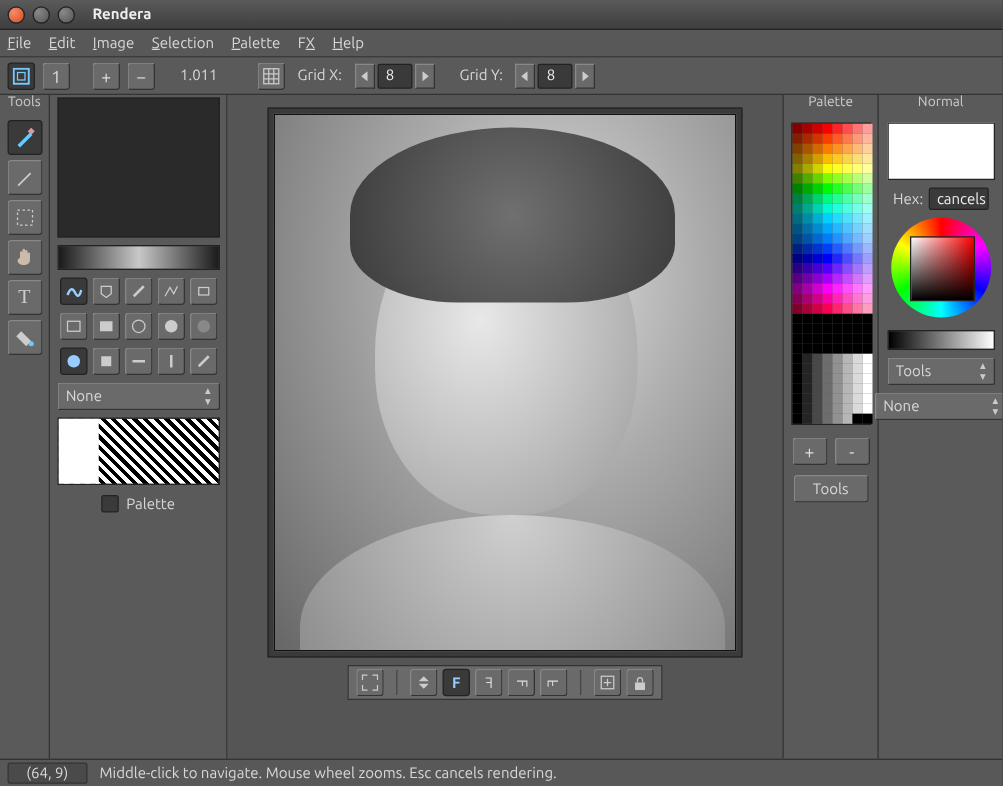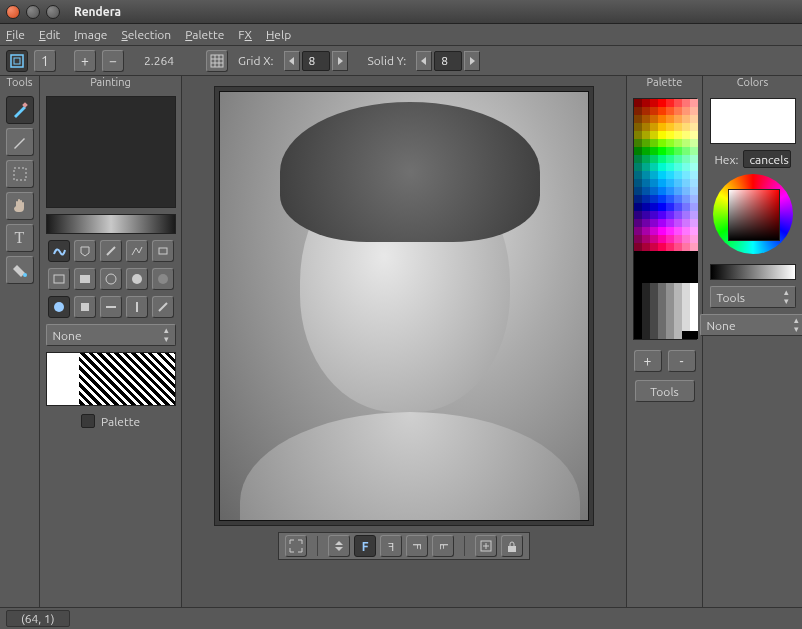--- a/index.html
+++ b/index.html
@@ -87,21 +87,21 @@
   <div class="btn sel">
     <svg width="14" height="14">
         <rect x="1" y="1" width="12" height="12" fill="none" stroke="#7cf" stroke-width="1.5"></rect>
         <rect x="4" y="4" width="6" height="6" fill="none" stroke="#7cf"></rect>
       </svg>
   </div>
   <div class="btn">1</div>
   <div style="width:6px"></div>
   <div class="btn">+</div>
   <div class="btn">−</div>
-  <span class="toolbar-label" style="width:50px;text-align:center">2.264</span>
+  <span class="toolbar-label" style="width:50px;text-align:center">1.011</span>
   <div style="width:6px"></div>
   <div class="btn">
     <svg width="14" height="14">
         <rect x="1" y="1" width="12" height="12" fill="none" stroke="#ccc"></rect>
         <line x1="5" y1="1" x2="5" y2="13" stroke="#ccc"></line>
         <line x1="9" y1="1" x2="9" y2="13" stroke="#ccc"></line>
         <line x1="1" y1="5" x2="13" y2="5" stroke="#ccc"></line>
         <line x1="1" y1="9" x2="13" y2="9" stroke="#ccc"></line>
       </svg>
   </div>
@@ -112,21 +112,21 @@
           <polygon points="6,0 6,8 1,4" fill="#ccc"></polygon>
         </svg>
       </div>
     <div class="field">8</div>
     <div class="tri-btn">
         <svg width="8" height="8">
           <polygon points="2,0 2,8 7,4" fill="#ccc"></polygon>
         </svg>
       </div>
   </div>
-  <span class="toolbar-label" style="margin-left:14px">Solid Y:</span>
+  <span class="toolbar-label" style="margin-left:14px">Grid Y:</span>
   <div class="spinner">
     <div class="tri-btn">
         <svg width="8" height="8">
           <polygon points="6,0 6,8 1,4" fill="#ccc"></polygon>
         </svg>
       </div>
     <div class="field">8</div>
     <div class="tri-btn">
         <svg width="8" height="8">
           <polygon points="2,0 2,8 7,4" fill="#ccc"></polygon>
@@ -165,21 +165,20 @@
       </div>
     <div class="tool-btn">
         <svg width="18" height="18">
           <path d="M6 4 L14 12 L10 16 L2 8 Z" fill="#ccc"></path>
           <circle cx="14" cy="14" r="2" fill="#6cf"></circle>
         </svg>
       </div>
   </div>
 
   <div class="painting-col">
-    <div class="panel-title">Painting</div>
     <div class="preview-box"></div>
     <div class="brush-strip"></div>
     <div class="icon-grid">
       <div class="tool-btn sel">
           <svg width="14" height="14">
             <path d="M2 10 Q5 2 8 8 T13 6" fill="none" stroke="#9cf" stroke-width="2"></path>
           </svg>
         </div>
       <div class="tool-btn">
           <svg width="14" height="14">
@@ -563,35 +562,36 @@
         <div style="background: rgb(0, 0, 0);"></div>
       </div>
     <div class="pal-btns">
       <div class="btn">+</div>
       <div class="btn">-</div>
     </div>
     <div class="undo-btn">Tools</div>
   </div>
 
   <div class="colors-col">
-    <div class="panel-title">Colors</div>
+    <div class="panel-title">Normal</div>
     <div class="color-swatch"></div>
     <div class="hex-row">
       <span>Hex:</span>
       <div class="field">cancels</div>
     </div>
     <div class="color-wheel"></div>
     <div class="grad-strip"></div>
     <div class="dropdown" style="width:86px">
       <span>Tools</span>
       <span class="chev">▴<br>▾</span>
     </div>
     <div class="dropdown" style="width:106px">
       <span>None</span>
       <span class="chev">▴<br>▾</span>
     </div>
   </div>
 
 </div>
 
 <div class="statusbar">
-  <div class="status-coord">(64, 1)</div>
+  <div class="status-coord">(64, 9)</div>
+  <span>Middle-click to navigate. Mouse wheel zooms. Esc cancels rendering.</span>
 </div>
 
 </body></html>

